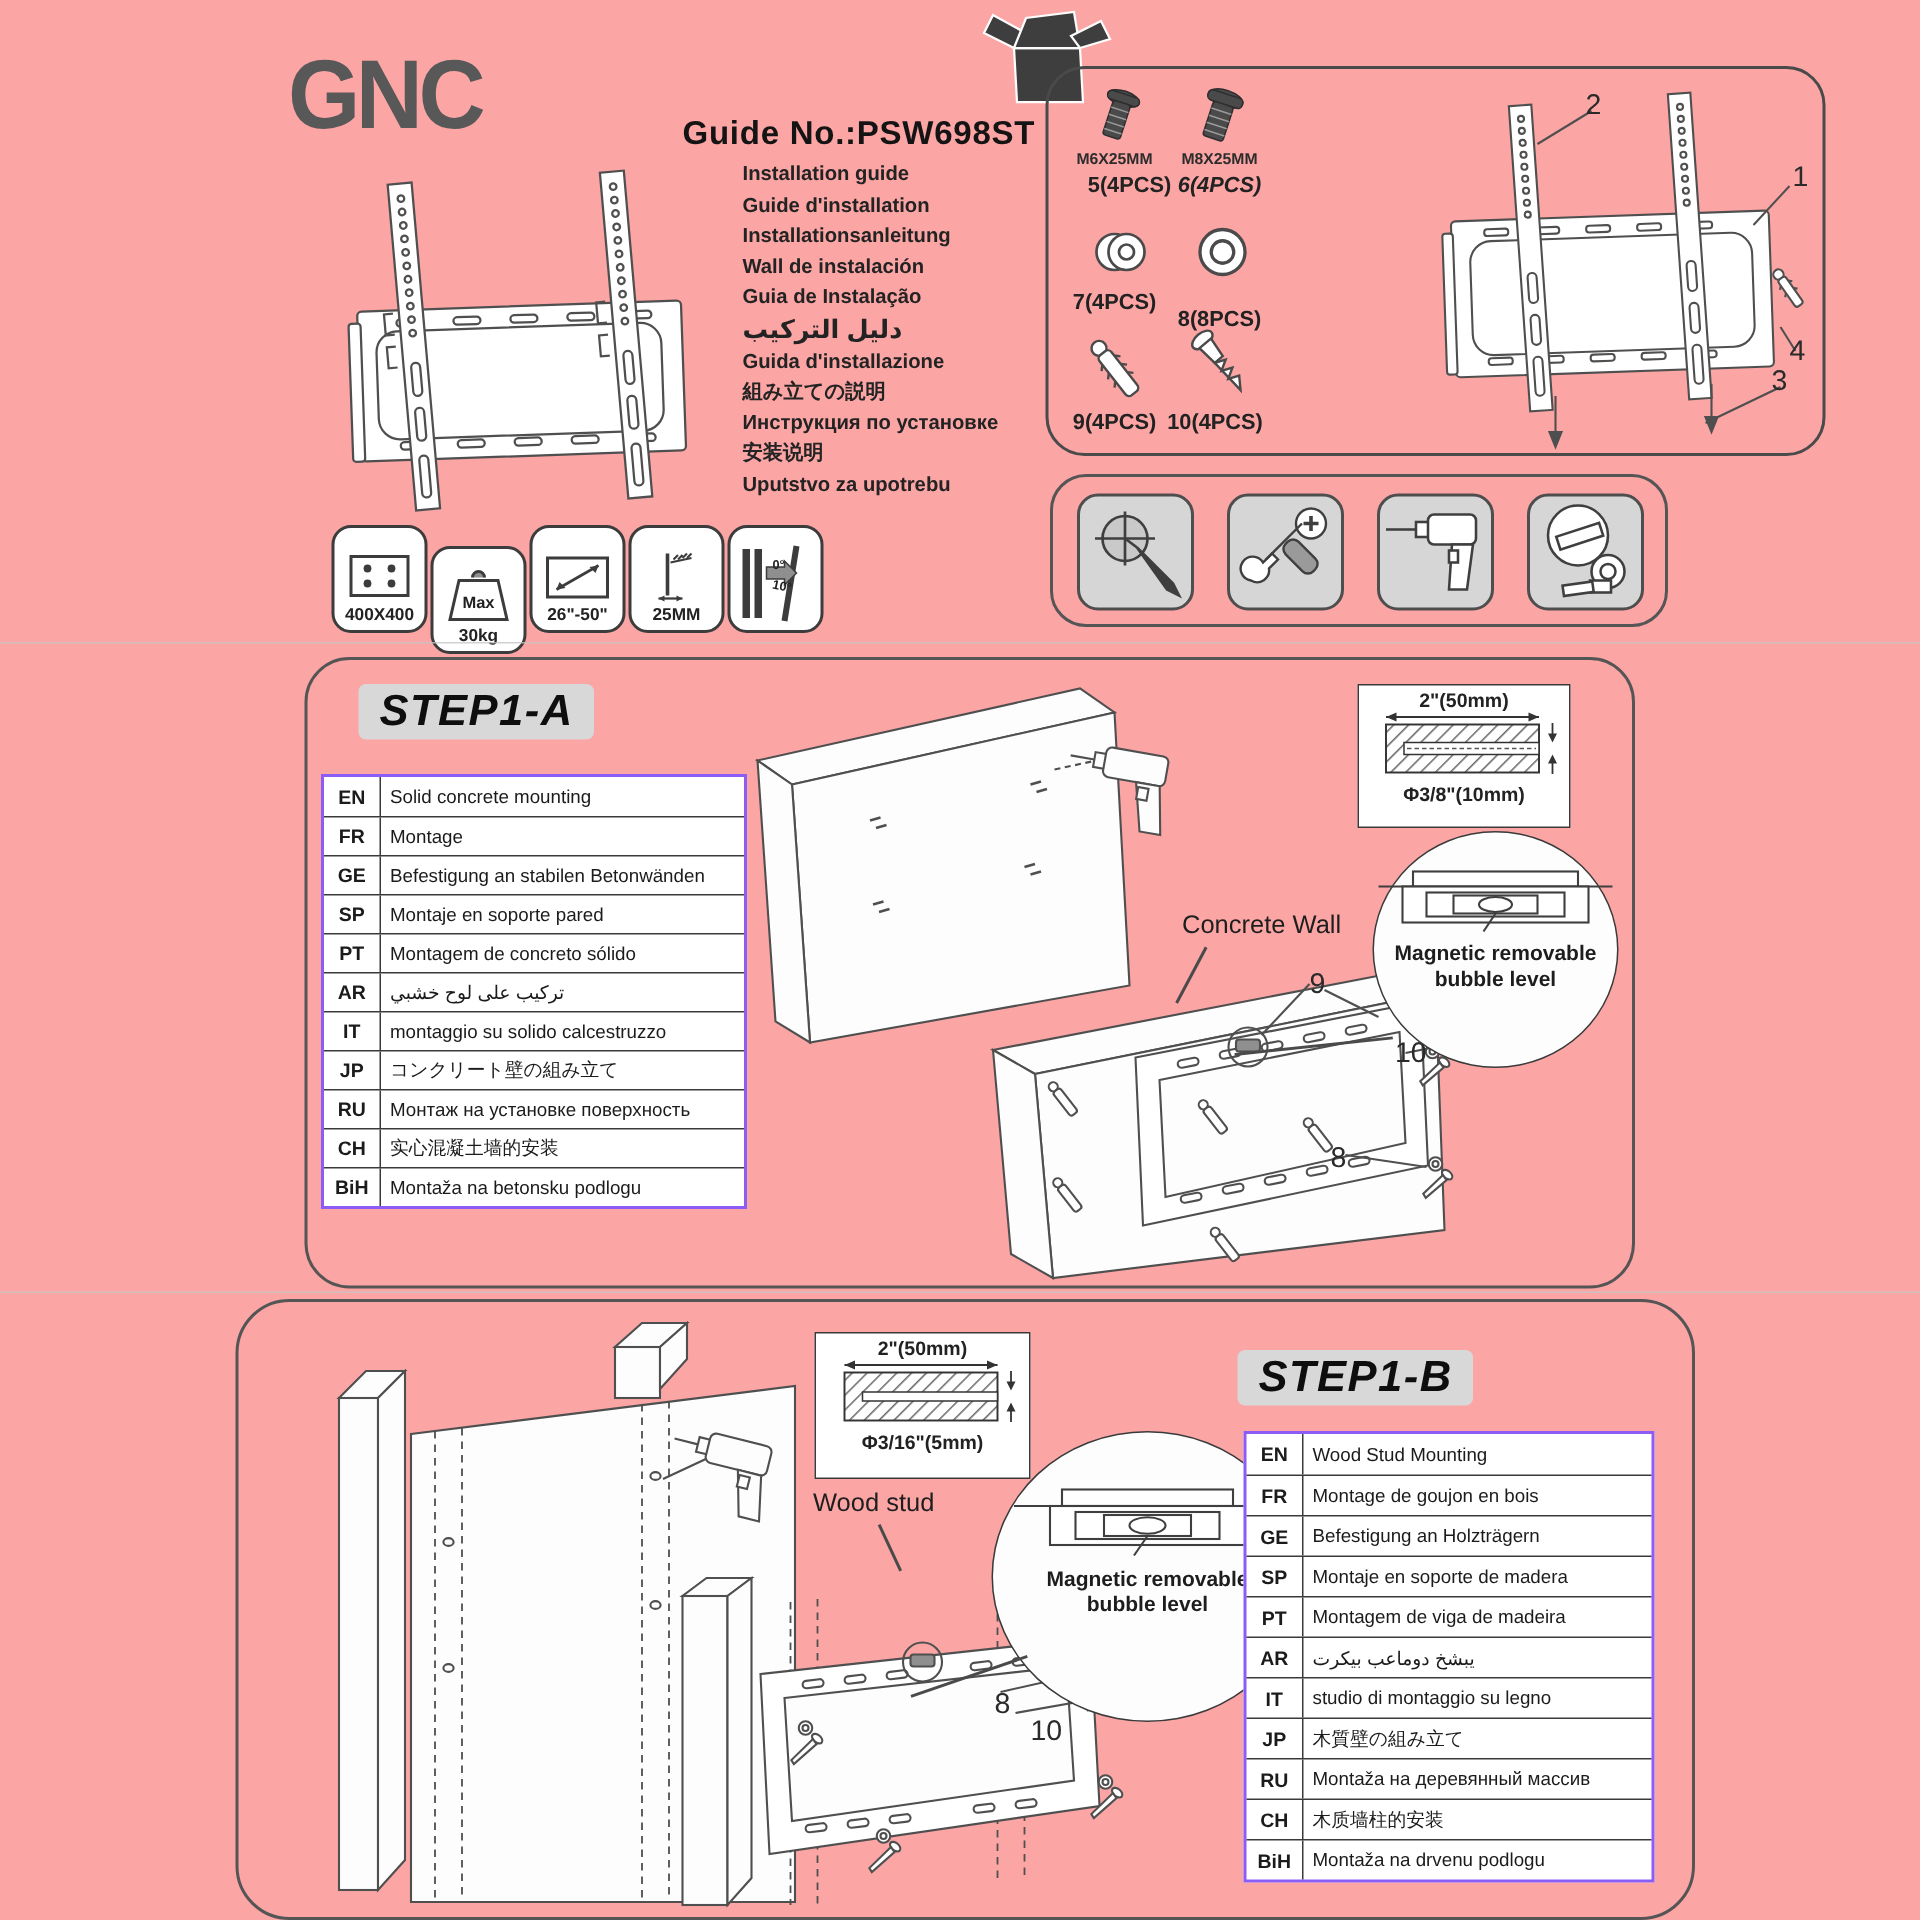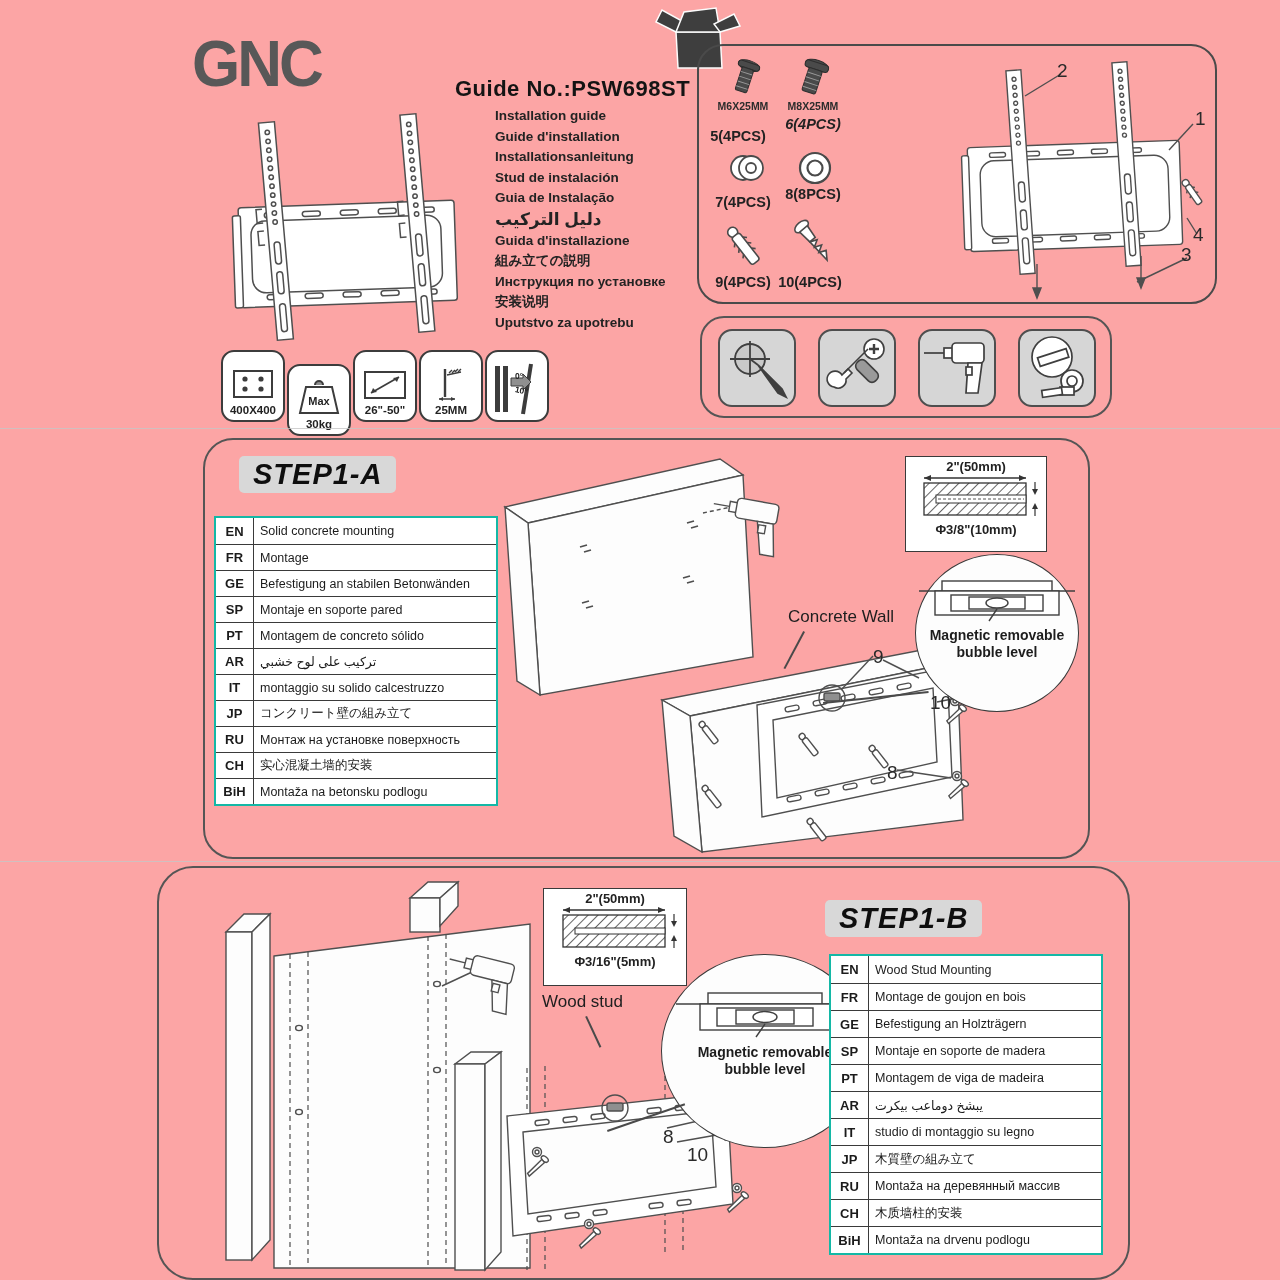--- a/index.html
+++ b/index.html
@@ -3,21 +3,21 @@
 <meta charset="utf-8">
 <style>
   html,body{margin:0;padding:0;background:#e8e8e8;}
   #page{position:relative;width:1280px;height:1280px;background:#fca5a5;
         font-family:"Liberation Sans","DejaVu Sans",sans-serif;color:#1b1b1b;overflow:hidden;}
   .abs{position:absolute;}
   svg{display:block;overflow:visible;}
   .panel{position:absolute;border:2px solid #555;border-radius:30px;background:transparent;}
   .step-title{font-size:29px;font-weight:800;font-style:italic;letter-spacing:1px;
               background:#d8d8d8;color:#0e0e0e;padding:2px 14px;border-radius:5px;display:inline-block;}
-  .lang-table{position:absolute;display:grid;border:2px solid #14b8a6;background:#fff;text-align:right;}
+  .lang-table{position:absolute;display:grid;border:2px solid #8b5cf6;background:#fff;text-align:right;}
   .lang-row{display:grid;grid-template-columns:38px 1fr;border-top:1px solid #3a3a3a;}
   .lang-row:first-child{border-top:none;}
   .lang-code{border-right:1.5px solid #3a3a3a;font-weight:800;font-size:13px;
              display:flex;align-items:center;justify-content:center;}
   .lang-text{display:flex;align-items:center;padding:10px 6px;font-size:12.5px;white-space:nowrap;overflow:hidden;}
   .item-no{font-size:22px;font-weight:bold;letter-spacing:.5px;color:#141414;}
   .lang-line{font-size:13.5px;font-weight:600;color:#232323;line-height:20.5px;white-space:nowrap;}
   .lang-line.big{font-size:17px;line-height:22px;}
   .spec-tile{position:absolute;width:60px;height:68px;border:2.5px solid #3c3c3c;border-radius:13px;
              display:flex;flex-direction:column;align-items:center;justify-content:flex-end;background:#fff;}
@@ -39,21 +39,21 @@
 <div id="page">
 
   <div class="abs" style="left:192px;top:28px;font-size:62px;font-weight:900;color:#585858;letter-spacing:-3px;transform:scaleY(1.05);">GNC</div>
 
   <div class="abs item-no" style="left:455px;top:76px;">Guide No.:PSW698ST</div>
 
   <div class="abs" style="left:495px;top:106px;">
     <div class="lang-line">Installation  guide</div>
     <div class="lang-line">Guide d'installation</div>
     <div class="lang-line">Installationsanleitung</div>
-    <div class="lang-line">Stud de instalación</div>
+    <div class="lang-line">Wall de instalación</div>
     <div class="lang-line">Guia de Instalação</div>
     <div class="lang-line big">دليل التركيب</div>
     <div class="lang-line">Guida d'installazione</div>
     <div class="lang-line">組み立ての説明</div>
     <div class="lang-line">Инструкция по установке</div>
     <div class="lang-line">安装说明</div>
     <div class="lang-line">Uputstvo za upotrebu</div>
   </div>
 
   <svg class="abs" style="left:228px;top:112px;" width="240" height="238" viewBox="0 0 240 238">
@@ -145,39 +145,39 @@
           <rect x="10" y="6" width="24" height="7" rx="3"></rect>
         <rect x="15" y="13" width="14" height="24" rx="2"></rect>
         <line x1="15" y1="18" x2="29" y2="18" stroke="#9a9a9a"></line>
           <line x1="15" y1="23" x2="29" y2="23" stroke="#9a9a9a"></line>
         <line x1="15" y1="28" x2="29" y2="28" stroke="#9a9a9a"></line>
           <line x1="15" y1="33" x2="29" y2="33" stroke="#9a9a9a"></line>
       </g>
     </svg>
     <div class="abs part-spec" style="left:5px;top:54px;">M6X25MM</div>
     <div class="abs part-spec" style="left:75px;top:54px;">M8X25MM</div>
-    <div class="abs part-qty" style="left:0;top:70px;margin-top:12px;">5(4PCS)</div>
+    <div class="abs part-qty" style="left:15px;top:70px;">5(4PCS)</div>
     <div class="abs part-qty" style="left:75px;top:70px;font-style:italic;">6(4PCS)</div>
 
     <svg class="abs" style="left:28px;top:104px;" width="44" height="36" viewBox="0 0 44 36">
       <g fill="#fff" stroke="#4a4a4a" stroke-width="1.8">
         <circle cx="16" cy="18" r="12"></circle>
           <circle cx="24" cy="18" r="12"></circle>
           <circle cx="24" cy="18" r="5"></circle>
       </g>
     </svg>
 
     <svg class="abs" style="left:94px;top:100px;" width="44" height="44" viewBox="0 0 44 44">
       <g fill="#fff" stroke="#4a4a4a" stroke-width="2.2">
         <circle cx="22" cy="22" r="15"></circle>
           <circle cx="22" cy="22" r="7.5"></circle>
       </g>
     </svg>
     <div class="abs part-qty" style="left:5px;top:148px;">7(4PCS)</div>
-    <div class="abs part-qty" style="left:75px;top:140px;">8(8PCS)</div>
+    <div class="abs part-qty" style="left:75px;top:159px;">8(8PCS)</div>
 
     <svg class="abs" style="left:18px;top:176px;" width="56" height="52" viewBox="0 0 56 52">
       <g transform="rotate(-38 28 26)" fill="#fff" stroke="#4a4a4a" stroke-width="1.6">
         <circle cx="28" cy="6" r="5"></circle>
         <rect x="23" y="10" width="10" height="34" rx="3"></rect>
         <path d="M23 16 l-3 3 M23 23 l-3 3 M23 30 l-3 3 M33 16 l3 3 M33 23 l3 3 M33 30 l3 3" fill="none"></path>
       </g>
     </svg>
 
     <svg class="abs" style="left:86px;top:168px;" width="64" height="62" viewBox="0 0 64 62">

